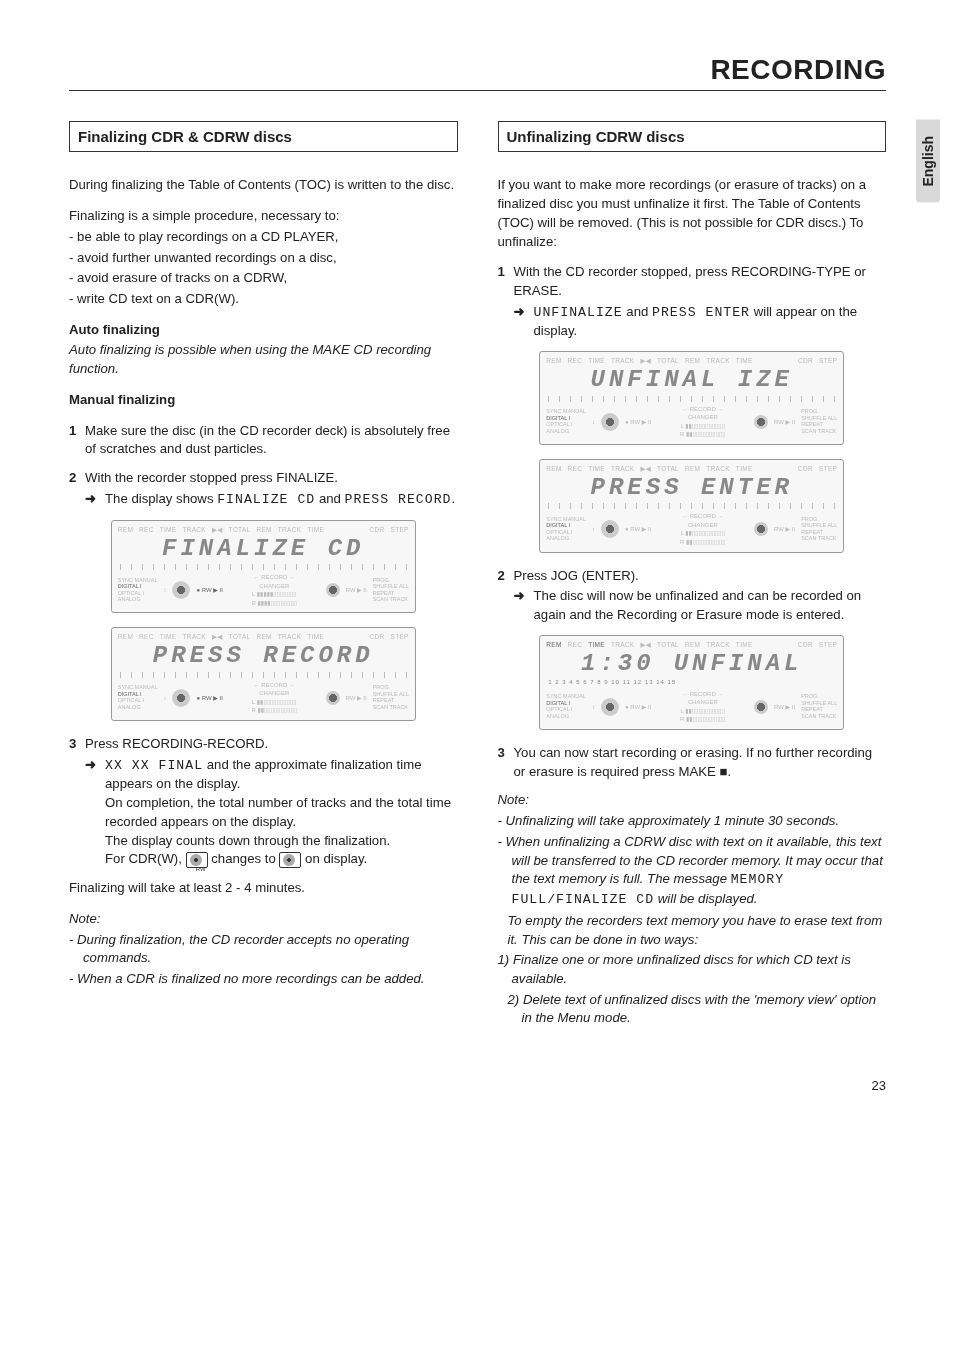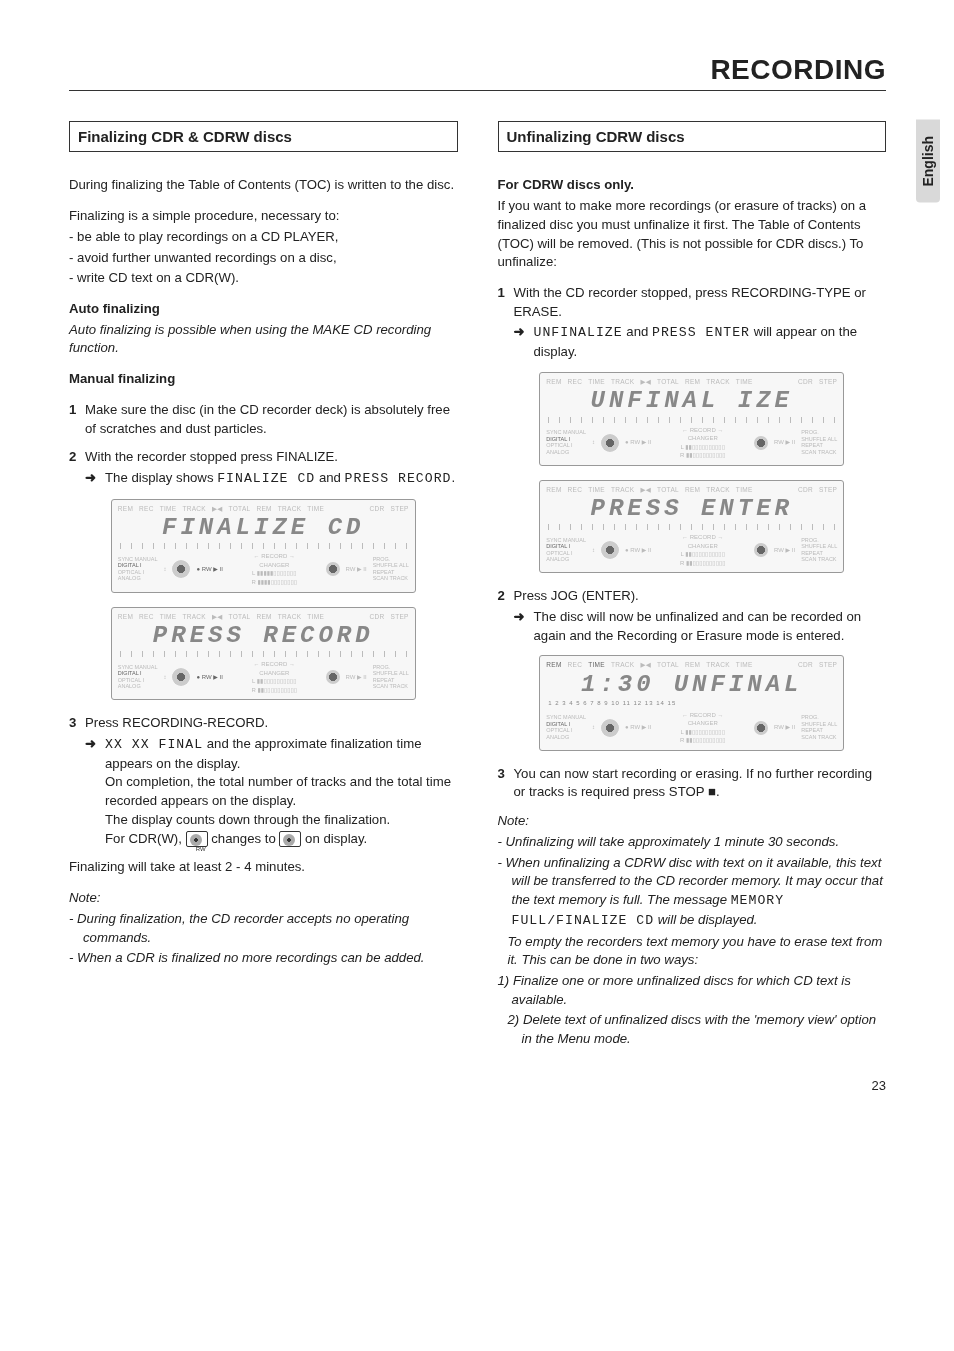--- a/index.html
+++ b/index.html
@@ -54,20 +54,21 @@
 
     <div class="col">
 
       <div class="section-head">Finalizing CDR &amp; CDRW discs</div>
 
       <p>During finalizing the Table of Contents (TOC) is written to the disc.</p>
 
       <p class="tight">Finalizing is a simple procedure, necessary to:</p>
       <p class="tight">- be able to play recordings on a CD PLAYER,</p>
       <p class="tight">- avoid further unwanted recordings on a disc,</p>
+      <p class="tight">- avoid erasure of tracks on a CDRW,</p>
       <p>- write CD text on a CDR(W).</p>
 
       <p class="bold tight">Auto finalizing</p>
       <p class="ital">Auto finalizing is possible when using the MAKE CD recording function.</p>
 
       <p class="bold">Manual finalizing</p>
 
       <div class="step">
         <div class="step-num">1</div>
         <div class="step-body">Make sure the disc (in the CD recorder deck) is absolutely free of scratches and dust particles.</div>
@@ -193,21 +194,20 @@
       <p class="ital tight">Note:</p>
       <p class="ital tight note-indent">- During finalization, the CD recorder accepts no operating commands.</p>
       <p class="ital note-indent">- When a CDR is finalized no more recordings can be added.</p>
 
     </div>
 
     <div class="col">
 
       <div class="section-head">Unfinalizing CDRW discs</div>
 
-      <p class="bold tight">For CDRW discs only.</p>
       <p>If you want to make more recordings (or erasure of tracks) on a finalized disc you must unfinalize it first. The Table of Contents (TOC) will be removed. (This is not possible for CDR discs.) To unfinalize:</p>
 
       <div class="step">
         <div class="step-num">1</div>
         <div class="step-body">
           <div>With the CD recorder stopped, press RECORDING-TYPE or ERASE.</div>
           <div class="arrow-line">
             <div class="arrow">➜</div>
             <div>
               <span class="seg">UNFINALIZE</span><span> and </span><span class="seg">PRESS ENTER</span><span> will appear on the display.</span>
@@ -345,21 +345,21 @@
                 <span>SHUFFLE   ALL</span>
                 <span>REPEAT</span>
                 <span>SCAN    TRACK</span>
               </div>
           </div>
         </div>
       </div>
 
       <div class="step">
         <div class="step-num">3</div>
-        <div class="step-body">You can now start recording or erasing. If no further recording or tracks is required press STOP ■.</div>
+        <div class="step-body">You can now start recording or erasing. If no further recording or erasure is required press MAKE ■.</div>
       </div>
 
       <p class="ital tight">Note:</p>
       <p class="ital tight note-indent">- Unfinalizing will take approximately 1 minute 30 seconds.</p>
       <p class="ital tight note-indent">
         <span>- When unfinalizing a CDRW disc with text on it available, this text will be transferred to the CD recorder memory. It may occur that the text memory is full. The message</span>
         <span class="seg" style="font-style:normal">MEMORY FULL/FINALIZE CD</span><span> will be displayed.</span>
       </p>
       <p class="ital tight list-indent">To empty the recorders text memory you have to erase text from it. This can be done in two ways:</p>
       <p class="ital tight list-indent note-indent" style="">1) Finalize one or more unfinalized discs for which CD text is available.</p>

